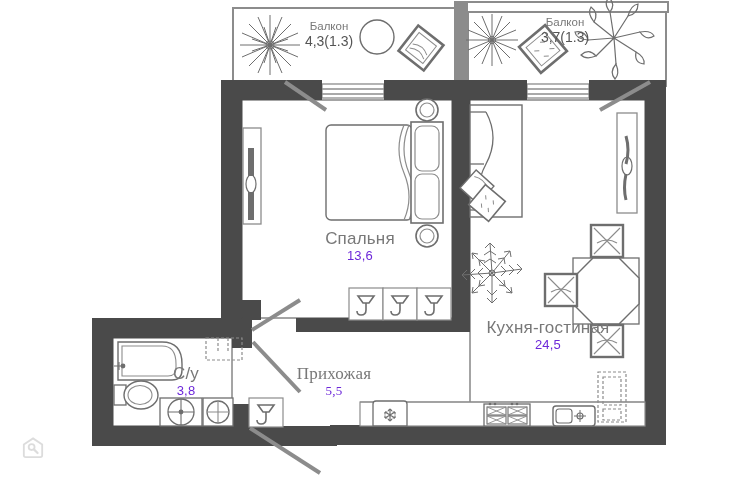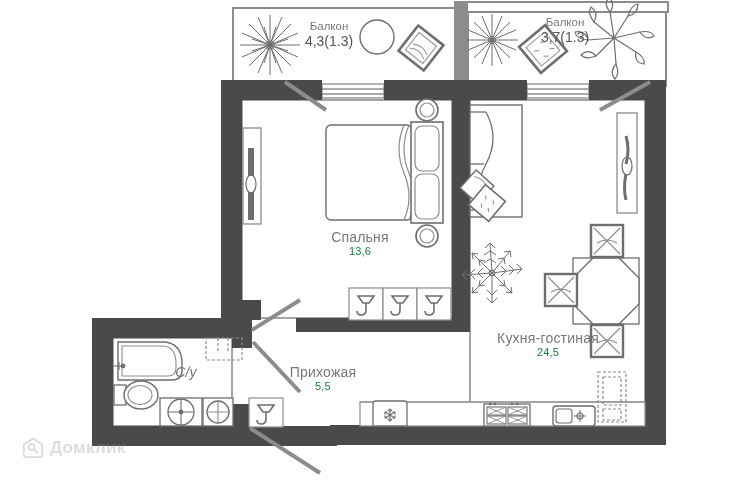--- a/index.html
+++ b/index.html
@@ -2,22 +2,22 @@
 <html><head>
 <meta charset="utf-8">
 <style>
   html,body{margin:0;padding:0;background:#ffffff;}
   body{width:752px;height:480px;overflow:hidden;
        font-family:"Liberation Sans","DejaVu Sans",sans-serif;}
   #plan{position:relative;width:667px;height:480px;background:#fff;}
   svg#floorplan{position:absolute;left:0;top:0;width:752px;height:480px;}
   .rm-label{position:absolute;text-align:center;color:#6e6e6e;
             line-height:1.15;pointer-events:none;white-space:nowrap;}
-  .rm-name{font-size:14px;color:#787878;letter-spacing:.2px;}
-  .rm-area{font-size:11px;color:#15803d;letter-spacing:.2px;}
+  .rm-name{font-size:17px;color:#787878;letter-spacing:.2px;}
+  .rm-area{font-size:13px;color:#6d28d9;letter-spacing:.2px;}
   .bal-name{font-size:11.5px;color:#787878;}
   .bal-area{font-size:14px;color:#555555;}
   #watermark{position:absolute;left:22px;top:437px;display:flex;
              align-items:center;gap:6px;opacity:.30;pointer-events:none;}
   #watermark .wm-text{font-size:17px;font-weight:bold;color:#8f8f8f;
              letter-spacing:.3px;}
 </style>
 </head>
 <body>
 
@@ -335,36 +335,36 @@
   <div class="rm-label" style="left:510px;top:16px;width:110px;">
     <div class="bal-name">Балкон</div>
     <div class="bal-area">3,7(1.3)</div>
   </div>
 
   <div class="rm-label" style="left:296px;top:229px;width:128px;">
     <div class="rm-name">Спальня</div>
     <div class="rm-area">13,6</div>
   </div>
 
-  <div class="rm-label" style="left:478px;top:318px;width:140px;margin-top:12px;">
+  <div class="rm-label" style="left:478px;top:318px;width:140px;">
     <div class="rm-name">Кухня-гостиная</div>
     <div class="rm-area">24,5</div>
   </div>
 
-  <div class="rm-label" style="left:148px;top:364px;width:76px;font-style:italic;">
+  <div class="rm-label" style="left:148px;top:364px;width:76px;">
     <div class="rm-name">С/у</div>
-  </div>
-
-  <div class="rm-label" style="left:268px;top:364px;width:110px;">
+    <div class="rm-area">3,8</div>
+  </div>
+
+  <div class="rm-label" style="left:279px;top:364px;width:110px;font-family:Liberation Serif, serif;">
     <div class="rm-name">Прихожая</div>
     <div class="rm-area">5,5</div>
   </div>
 
   <div id="watermark">
     <svg width="22" height="22" viewBox="0 0 24 24">
       <path d="M12 1.5 L22 8.2 V20 a2 2 0 0 1 -2 2 H4 a2 2 0 0 1 -2 -2 V8.2 Z" fill="none" stroke="#8f8f8f" stroke-width="2"></path>
       <circle cx="10.5" cy="11" r="3.2" fill="none" stroke="#8f8f8f" stroke-width="2"></circle>
       <path d="M13 13.5 L17 17.5" stroke="#8f8f8f" stroke-width="2.4" stroke-linecap="round"></path>
     </svg>
-    <span class="wm-text">Домклик</span>
   </div>
 
 </div>
 
 </body></html>

